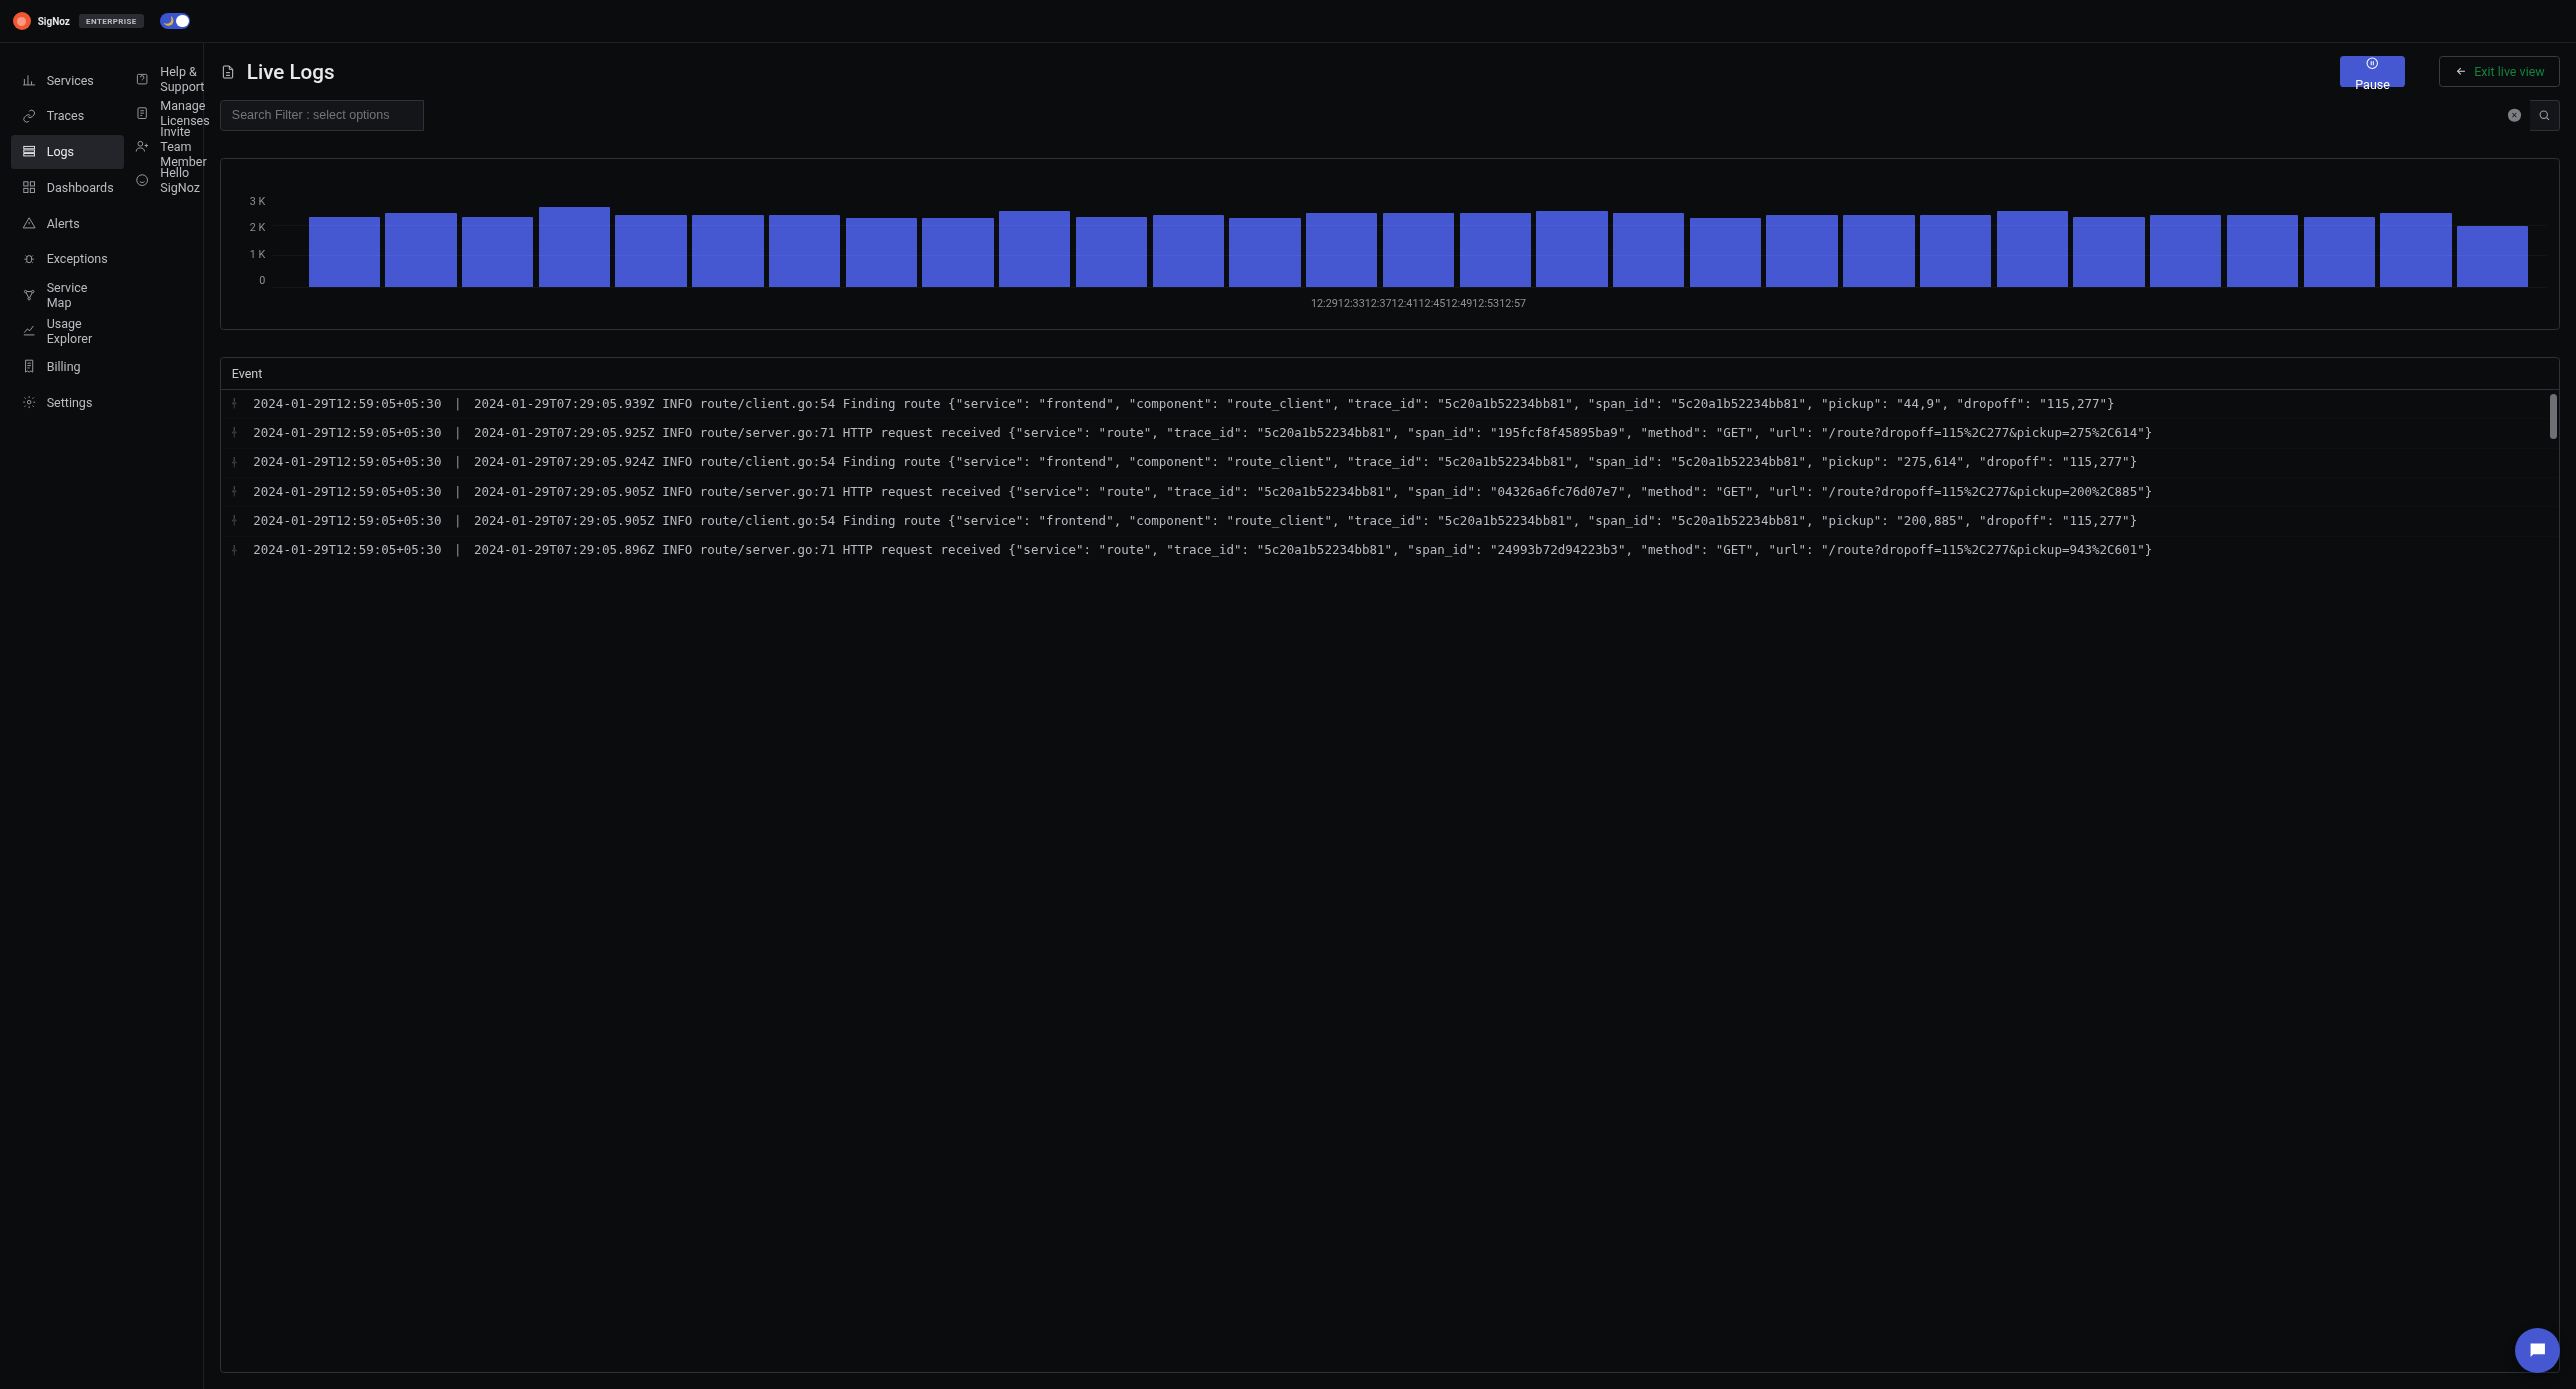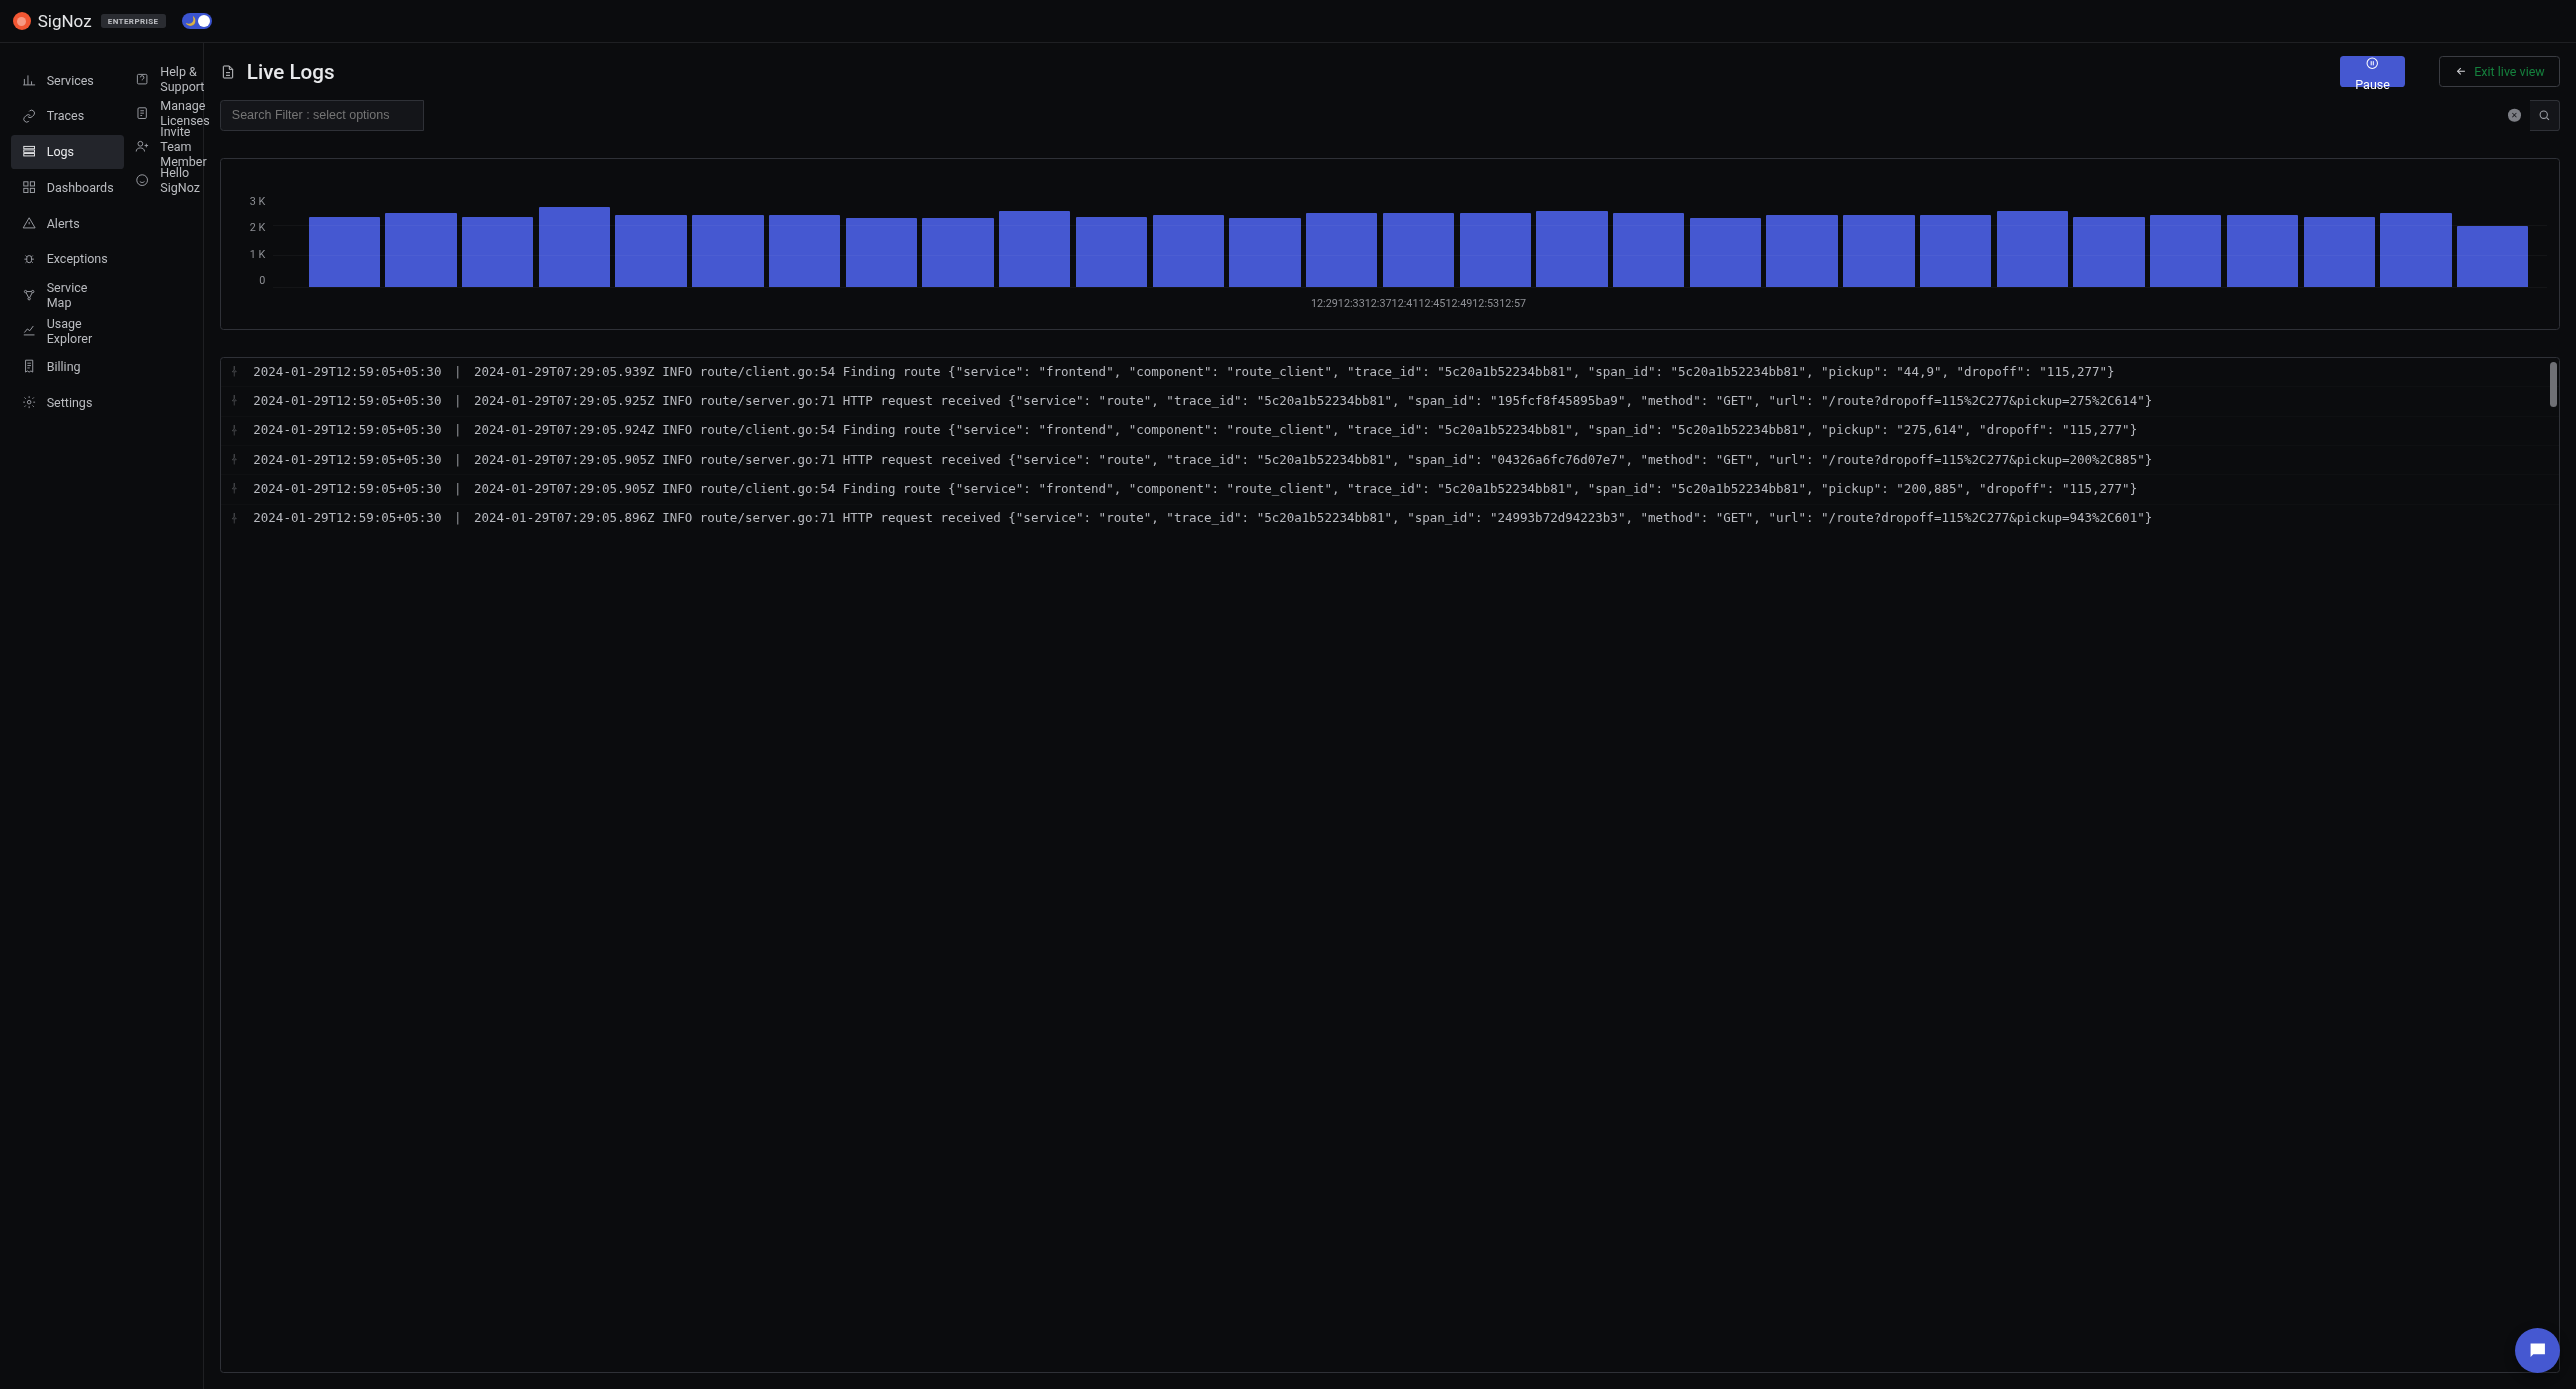--- a/index.html
+++ b/index.html
@@ -3,21 +3,21 @@
 <meta charset="utf-8">
 <style>
 * { margin:0; padding:0; box-sizing:border-box; }
 body { font-family:-apple-system,BlinkMacSystemFont,"Segoe UI",Roboto,sans-serif; background:#0b0c0e; color:#c0c1c3; font-size:12.5px; overflow:hidden; }
 
 .app { display:flex; flex-direction:column; height:100vh; width:100vw; }
 
 .topbar { display:flex; align-items:center; height:43px; padding:0 12.5px; border-bottom:0.9px solid #1f2023; }
 .logo-dot { width:18px; height:18px; background:#f25733; border-radius:50%; display:flex; align-items:center; justify-content:center; margin-right:7.2px; }
 .logo-dot::after { content:""; width:9px; height:9px; border-radius:50%; background:#fff; opacity:.4; }
-.brand { font-weight:400; font-size:17px; color:#e5e6e8; margin-right:9px; }
+.brand { font-weight:700; font-size:10px; color:#e5e6e8; margin-right:9px; }
 .enterprise-badge { font-size:8px; font-weight:700; letter-spacing:0.4px; background:#2a2c31; color:#bcbec2; padding:2.7px 7.2px; border-radius:2.7px; text-transform:uppercase; margin-right:16px; }
 .toggle { width:30.5px; height:16px; background:#3b54d0; border-radius:9px; position:relative; margin-right:20px; }
 .toggle::before { content:"🌙"; position:absolute; left:3.6px; top:0; font-size:9px; line-height:16px; opacity:.8; }
 .toggle::after { content:""; position:absolute; right:1.8px; top:1.8px; width:12.5px; height:12.5px; background:#fff; border-radius:50%; }
 
 .body { display:flex; flex:1; min-height:0; }
 
 .sidebar { width:204px; border-right:0.9px solid #1f2023; display:flex; padding:20px 10.8px 10.8px; }
 .nav { display:flex; flex-direction:column; gap:1.8px; }
 .nav-item { display:flex; align-items:center; gap:10.8px; height:34px; padding:0 10.8px; border-radius:3.6px; color:#babcc0; cursor:pointer; font-size:12.5px; }
@@ -327,20 +327,21 @@
                 <span>12:49</span>
                 <span>12:53</span>
                 <span>12:57</span>
               </div>
           </div>
         </div>
       </div>
 
 
       <div class="events">
+        <div class="events-header">Event</div>
         <div class="events-body" id="events-body">
           <div class="scroll-fake"></div>
         <div class="log-row">
               <span class="pin"><svg viewBox="0 0 24 24">
                   <path d="M12 2v7l4 4H8l4-4V2M12 13v9"></path>
                 </svg></span>
               <span class="log-text"><span class="ts">2024-01-29T12:59:05+05:30</span><span class="sep">|</span><span class="iso">2024-01-29T07:29:05.939Z</span> <span class="lvl">INFO</span> <span class="msg">route/client.go:54 Finding route {"service": "frontend", "component": "route_client", "trace_id": "5c20a1b52234bb81", "span_id": "5c20a1b52234bb81", "pickup": "44,9", "dropoff": "115,277"}</span></span>
             </div>
             <div class="log-row">
               <span class="pin"><svg viewBox="0 0 24 24">

